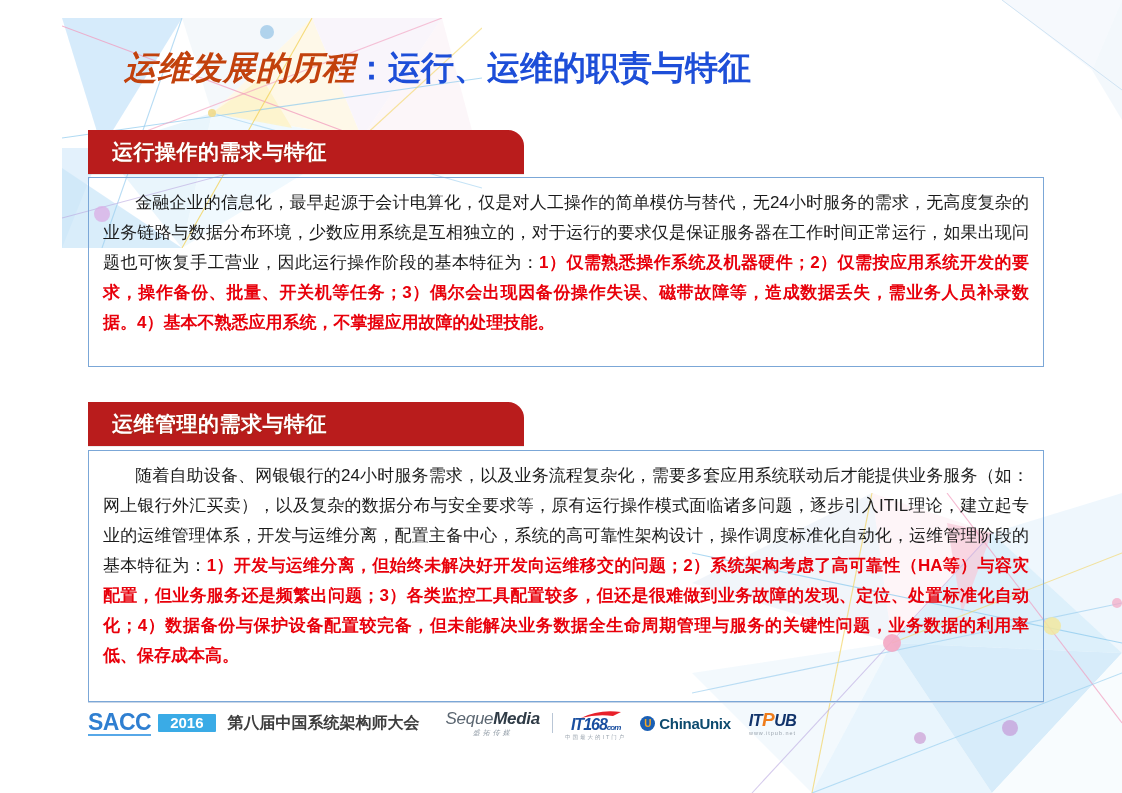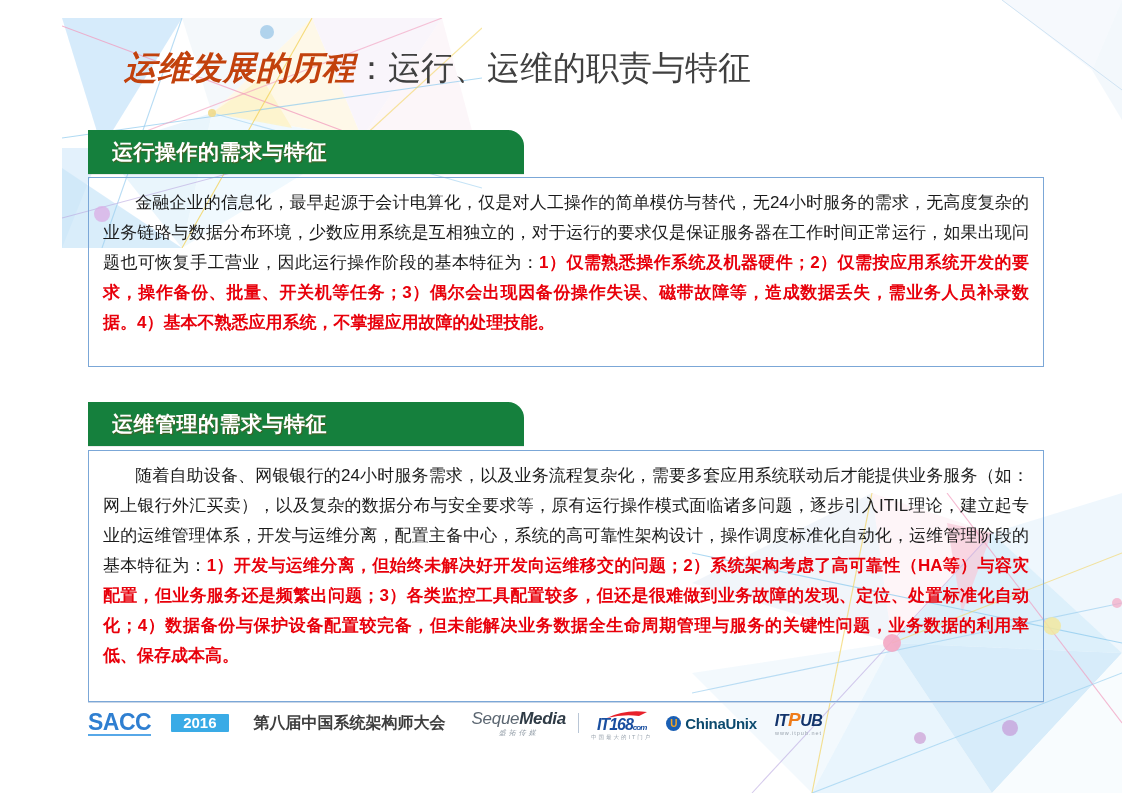--- a/index.html
+++ b/index.html
@@ -22,27 +22,27 @@
   #deco-tr{right:0px;top:0px;width:260px;height:120px;}
 
   
   #title{
     position:absolute;left:124px;top:46px;
     font-size:33px;line-height:44px;
     color:#1d3f82;white-space:nowrap;
     letter-spacing:0px;
   }
   #title .t-bold{font-weight:bold;color:#c2410c;font-style:italic;}
-  #title .t-rest{font-weight:normal;color:#404040;}
+  #title .t-rest{font-weight:bold;color:#1d4ed8;}
 
   
   .banner{
     position:absolute;left:88px;
     height:44px;width:436px;
-    background:#15803d;
+    background:#b91c1c;
     border-top-right-radius:16px;
     box-shadow:0 1px 0 rgba(0,0,0,.08);
   }
   .banner .btxt{
     position:absolute;left:24px;top:50%;
     transform:translateY(-50%);
     color:#ffffff;font-weight:bold;font-size:21px;
     letter-spacing:.5px;
     text-shadow:1px 1px 1px rgba(140,50,0,.45);
     white-space:nowrap;
@@ -73,21 +73,21 @@
 
   
   #footer{
     position:absolute;left:88px;top:706px;
     width:956px;height:34px;
     display:flex;align-items:center;
   }
   #footer .divider-top{
     position:absolute;left:0;top:-4px;width:956px;height:1px;background:#c8d6e8;
   }
-  .sacc{display:flex;align-items:center;gap:20px;}
+  .sacc{display:flex;align-items:center;gap:7px;}
   .sacc-word{
     font-weight:bold;font-size:23px;color:#2f7fd1;letter-spacing:-.5px;
     border-bottom:2px solid #57a8e8;padding-bottom:1px;line-height:22px;
   }
   .sacc-year{
     background:#3aabe6;color:#ffffff;font-weight:bold;font-size:15px;
     padding:1px 12px;line-height:16px;border-radius:1px;
   }
   .sacc-cn{
     font-size:16px;color:#3d3d3d;font-weight:bold;margin-left:5px;white-space:nowrap;

